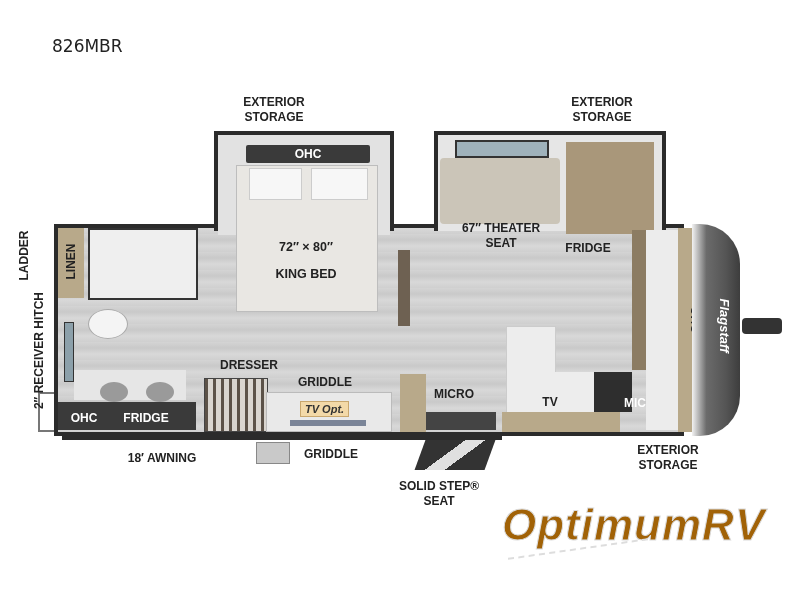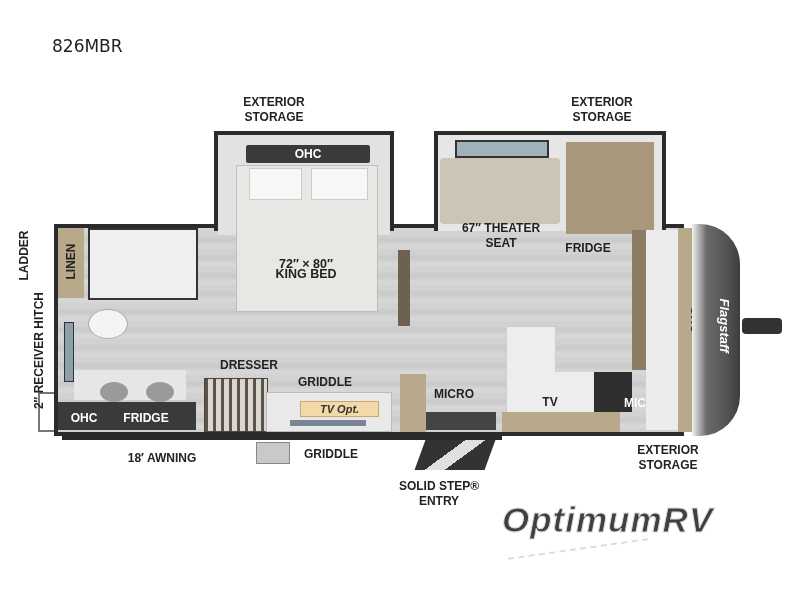--- a/index.html
+++ b/index.html
@@ -8,22 +8,22 @@
   .model{left:52px;top:36px;font-size:17px;color:#222;font-family:"DejaVu Sans",sans-serif;}
   .lbl{position:absolute;font-weight:bold;font-size:12px;color:#222;text-align:center;line-height:15px;white-space:nowrap;}
   .lbl.w{color:#fff;}
   .vert{transform:rotate(-90deg);transform-origin:center;}
   .vert90{transform:rotate(90deg);transform-origin:center;}
   .floor{background:repeating-linear-gradient(0deg,#cfcfcf 0,#d8d8d8 6px,#c9c9c9 12px,#d4d4d4 18px);}
   .wall{background:#2b2b2b;}
   .wood{background:#b8a98a;}
   .darkwood{background:#6e6152;}
   .cab{background:#3a3a3a;}
-  .tvopt{background:#f3d9a8;border:1px solid #c9a76e;font-style:italic;font-weight:bold;font-size:11px;color:#333;padding:1px 19px;}
-  .logo{font-style:italic;font-weight:bold;font-size:35px;color:#404040;-webkit-text-stroke:1px #dcdcdc;letter-spacing:1px;}
+  .tvopt{background:#f3d9a8;border:1px solid #c9a76e;font-style:italic;font-weight:bold;font-size:11px;color:#333;padding:1px 4px;}
+  .logo{font-style:italic;font-weight:bold;font-size:44px;color:#a16207;-webkit-text-stroke:1px #dcdcdc;letter-spacing:1px;}
 </style>
 </head>
 <body>
 
 <div class="abs model">826MBR</div>
 
 <div class="lbl" style="left:232px;top:95px;width:84px;white-space:pre-line;">EXTERIOR
 STORAGE</div>
 <div class="lbl" style="left:560px;top:95px;width:84px;white-space:pre-line;">EXTERIOR
 STORAGE</div>
@@ -35,21 +35,21 @@
 
   <div class="abs wall" style="left:214px;top:131px;width:180px;height:100px;"></div>
   <div class="abs" style="left:218px;top:135px;width:172px;height:100px;background:#e2e2e2;"></div>
   <div class="abs cab" style="left:246px;top:145px;width:124px;height:18px;border-radius:2px;"></div>
   <div class="lbl w" style="left:246px;top:147px;width:124px;">OHC</div>
 
   <div class="abs" style="left:236px;top:165px;width:140px;height:145px;background:#e9e7e3;border:1px solid #bdbdbd;"></div>
   <div class="abs" style="left:249px;top:168px;width:51px;height:30px;background:#f7f7f7;border:1px solid #ccc;"></div>
   <div class="abs" style="left:311px;top:168px;width:55px;height:30px;background:#f7f7f7;border:1px solid #ccc;"></div>
   <div class="lbl" style="left:250px;top:242px;width:112px;font-size:12.5px;margin-top:25px;">KING BED</div>
-  <div class="lbl" style="left:250px;top:257px;width:112px;font-size:12.5px;">72″ × 80″</div>
+  <div class="lbl" style="left:250px;top:240px;width:112px;font-size:12.5px;">72″ × 80″</div>
 
   <div class="abs wall" style="left:434px;top:131px;width:232px;height:100px;"></div>
   <div class="abs" style="left:438px;top:135px;width:224px;height:96px;background:#e6e6e6;"></div>
   <div class="abs" style="left:455px;top:140px;width:90px;height:14px;background:#9fb2bb;border:2px solid #333;"></div>
   <div class="abs" style="left:440px;top:158px;width:120px;height:66px;background:#cbc5b8;border-radius:4px;"></div>
   <div class="lbl" style="left:436px;top:193px;width:130px;white-space:pre-line;margin-top:28px;">67″ THEATER
 SEAT</div>
   <div class="abs wood" style="left:566px;top:142px;width:88px;height:92px;background:#a9977a;"></div>
   <div class="lbl" style="left:558px;top:241px;width:60px;">FRIDGE</div>
 
@@ -97,18 +97,18 @@
   <div class="abs" style="left:420px;top:440px;width:70px;height:30px;background:linear-gradient(135deg,#333 0,#333 40%,#e0e0e0 40%,#e0e0e0 60%,#333 60%);transform:skewX(-20deg);"></div>
   <div class="abs" style="left:38px;top:392px;width:14px;height:36px;border:2px solid #777;border-right:none;"></div>
 </div>
 
 <div class="lbl vert" style="left:-6px;top:248px;width:60px;">LADDER</div>
 <div class="lbl vert" style="left:-31px;top:343px;width:140px;">2″ RECEIVER HITCH</div>
 
 <div class="lbl" style="left:112px;top:451px;width:100px;">18′ AWNING</div>
 <div class="lbl" style="left:296px;top:447px;width:70px;">GRIDDLE</div>
 <div class="lbl" style="left:384px;top:479px;width:110px;white-space:pre-line;">SOLID STEP®
-ENTRY</div>
+SEAT</div>
 <div class="lbl" style="left:628px;top:443px;width:80px;white-space:pre-line;">EXTERIOR
 STORAGE</div>
 
 <div class="abs logo" style="left:502px;top:500px;">OptimumRV</div>
 <div class="abs" style="left:508px;top:548px;width:140px;height:10px;border-top:2px dashed #ddd;transform:skewY(-8deg);"></div>
 
 </body></html>

